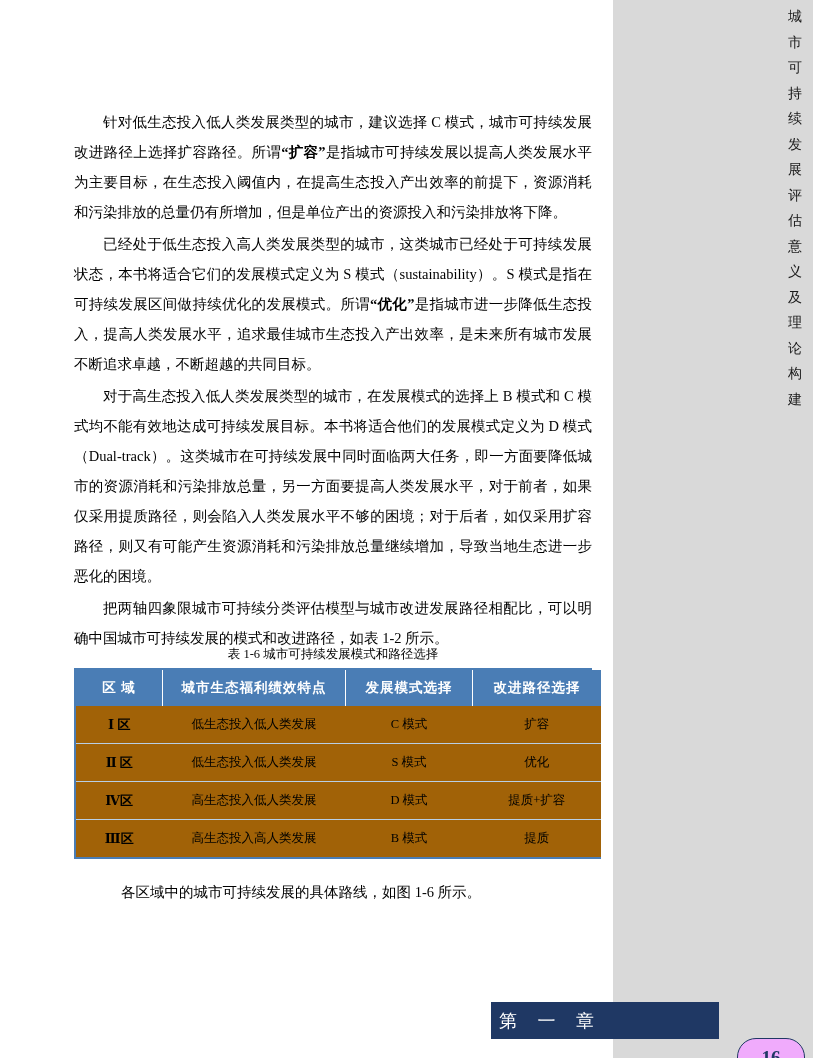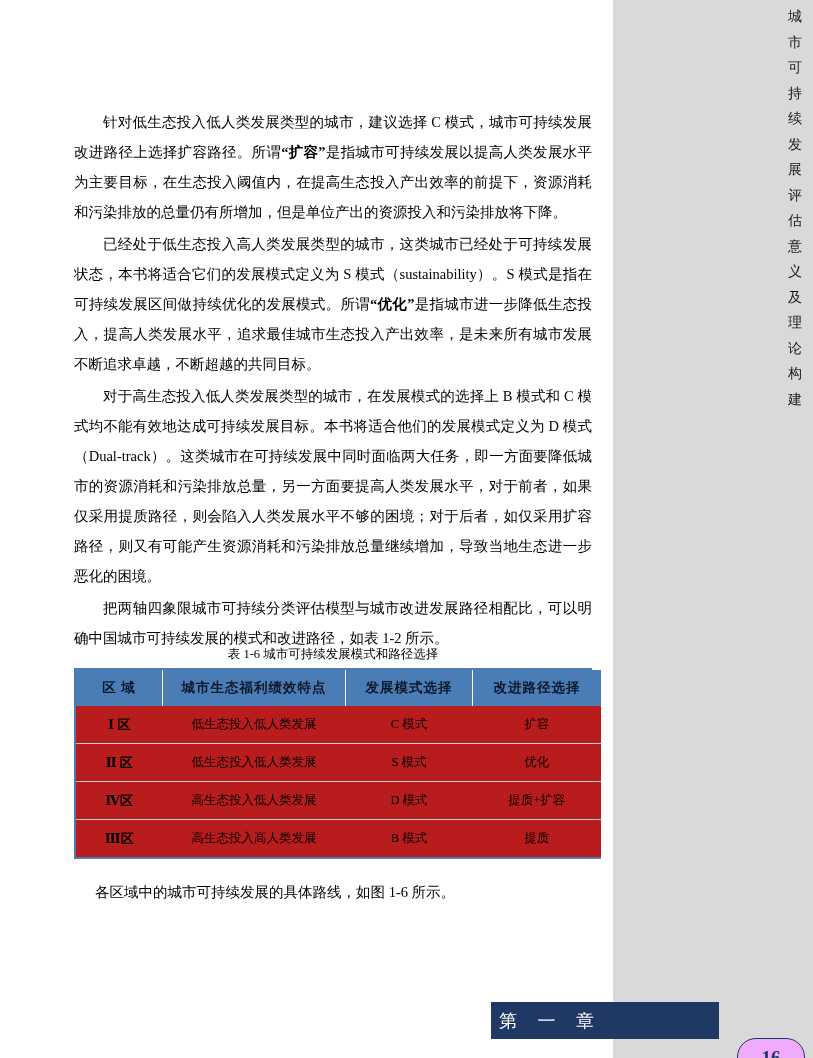--- a/index.html
+++ b/index.html
@@ -83,58 +83,58 @@
     color: #000000;
     margin-bottom: 5px;
   }
   table.data {
     border-collapse: collapse;
     width: 518px;
     table-layout: fixed;
   }
   table.data thead th {
     background: #4a7db5;
-    color: #0f172a;
+    color: #ffffff;
     font-size: 13.5px;
     font-weight: bold;
     height: 34px;
     text-align: center;
     border-right: 1px solid #ffffff;
     letter-spacing: 1px;
   }
   table.data thead th:last-child {
     border-right: none;
   }
   table.data tbody td {
     height: 35px;
     text-align: center;
     font-size: 12.5px;
     color: #000000;
     border-bottom: 1px solid #b9cfe4;
-    background: #b91c1c;
+    background: #a16207;
   }
   table.data tbody td.col-area {
     font-weight: bold;
     font-size: 13px;
   }
   table.data tbody tr:last-child td {
     border-bottom: 2px solid #4a7db5;
   }
   table.data thead tr th {
     border-bottom: none;
   }
   .tbl-outer {
     border-left: 2px solid #4a7db5;
     border-right: 2px solid #4a7db5;
     border-top: 2px solid #4a7db5;
   }
   .after-table {
     position: absolute;
     top: 856px;
-    left: 66px;
+    left: 92px;
     width: 518px;
     font-size: 14.5px;
     line-height: 30px;
     text-indent: 2em;
     color: #000000;
   }
   
   .footer-bar {
     position: absolute;
     left: 491px;

